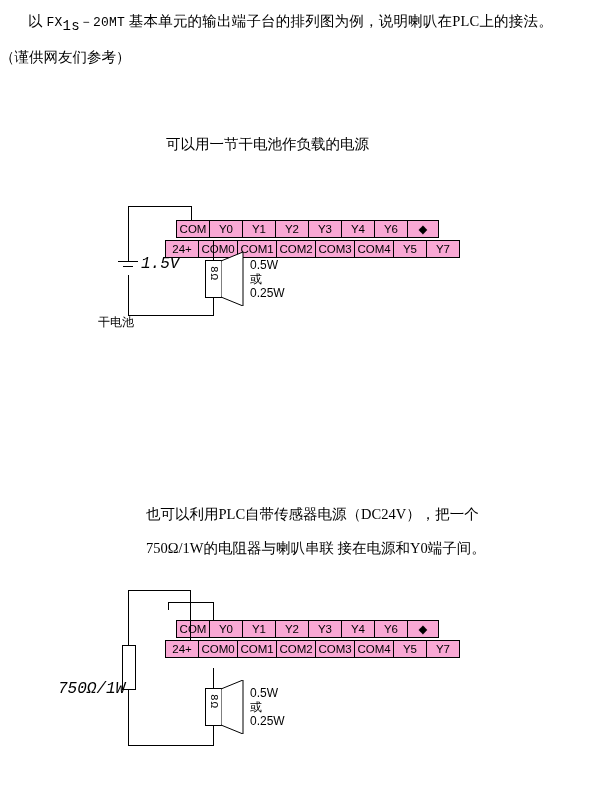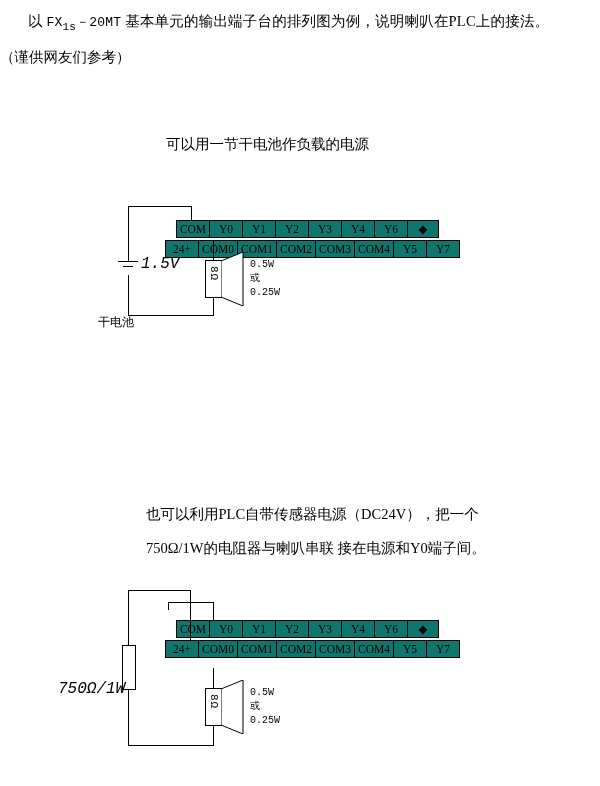--- a/index.html
+++ b/index.html
@@ -34,21 +34,21 @@
     left: 0;
     top: 48px;
     font-size: 14.5px;
     white-space: nowrap;
   }
   .mono {
     font-family: "Liberation Mono", monospace;
     font-size: 13px;
   }
   .sub {
-    font-size: 11px;
+    font-size: 14px;
     vertical-align: sub;
   }
 
   .caption {
     position: absolute;
     font-size: 14.5px;
     white-space: nowrap;
   }
   #caption1 { left: 166px; top: 135px; }
   #caption2a { left: 146px; top: 505px; }
@@ -58,23 +58,23 @@
   .diagram {
     position: absolute;
   }
   #diagram1 { left: 0px; top: 180px; width: 600px; height: 200px; }
   #diagram2 { left: 0px; top: 570px; width: 600px; height: 200px; }
 
   
   .terminals {
     position: absolute;
     border-collapse: collapse;
-    font-family: Liberation Serif, serif;
+    font-family: Liberation Sans, sans-serif;
     font-size: 11.5px;
-    background: #0f766e;
+    background: #f9a8d4;
   }
   .terminals td {
     border: 1px solid #000;
     text-align: center;
     height: 16px;
     padding: 0 1px;
     white-space: nowrap;
   }
   .terminals td.w-com  { width: 30px; }
   .terminals td.w-y    { width: 30px; margin-top: 32px; }
@@ -108,22 +108,22 @@
     white-space: nowrap;
     font-style: italic;
   }
   .label-cn {
     position: absolute;
     font-size: 12px;
     white-space: nowrap;
   }
   .label-power {
     position: absolute;
-    font-family: Liberation Mono, monospace;
-    font-size: 10px;
+    font-family: Liberation Sans, sans-serif;
+    font-size: 12px;
     white-space: nowrap;
     line-height: 14px;
   }
 
   
   .spk-box {
     position: absolute;
     border: 1px solid #000;
     background: #fff;
     box-sizing: border-box;

